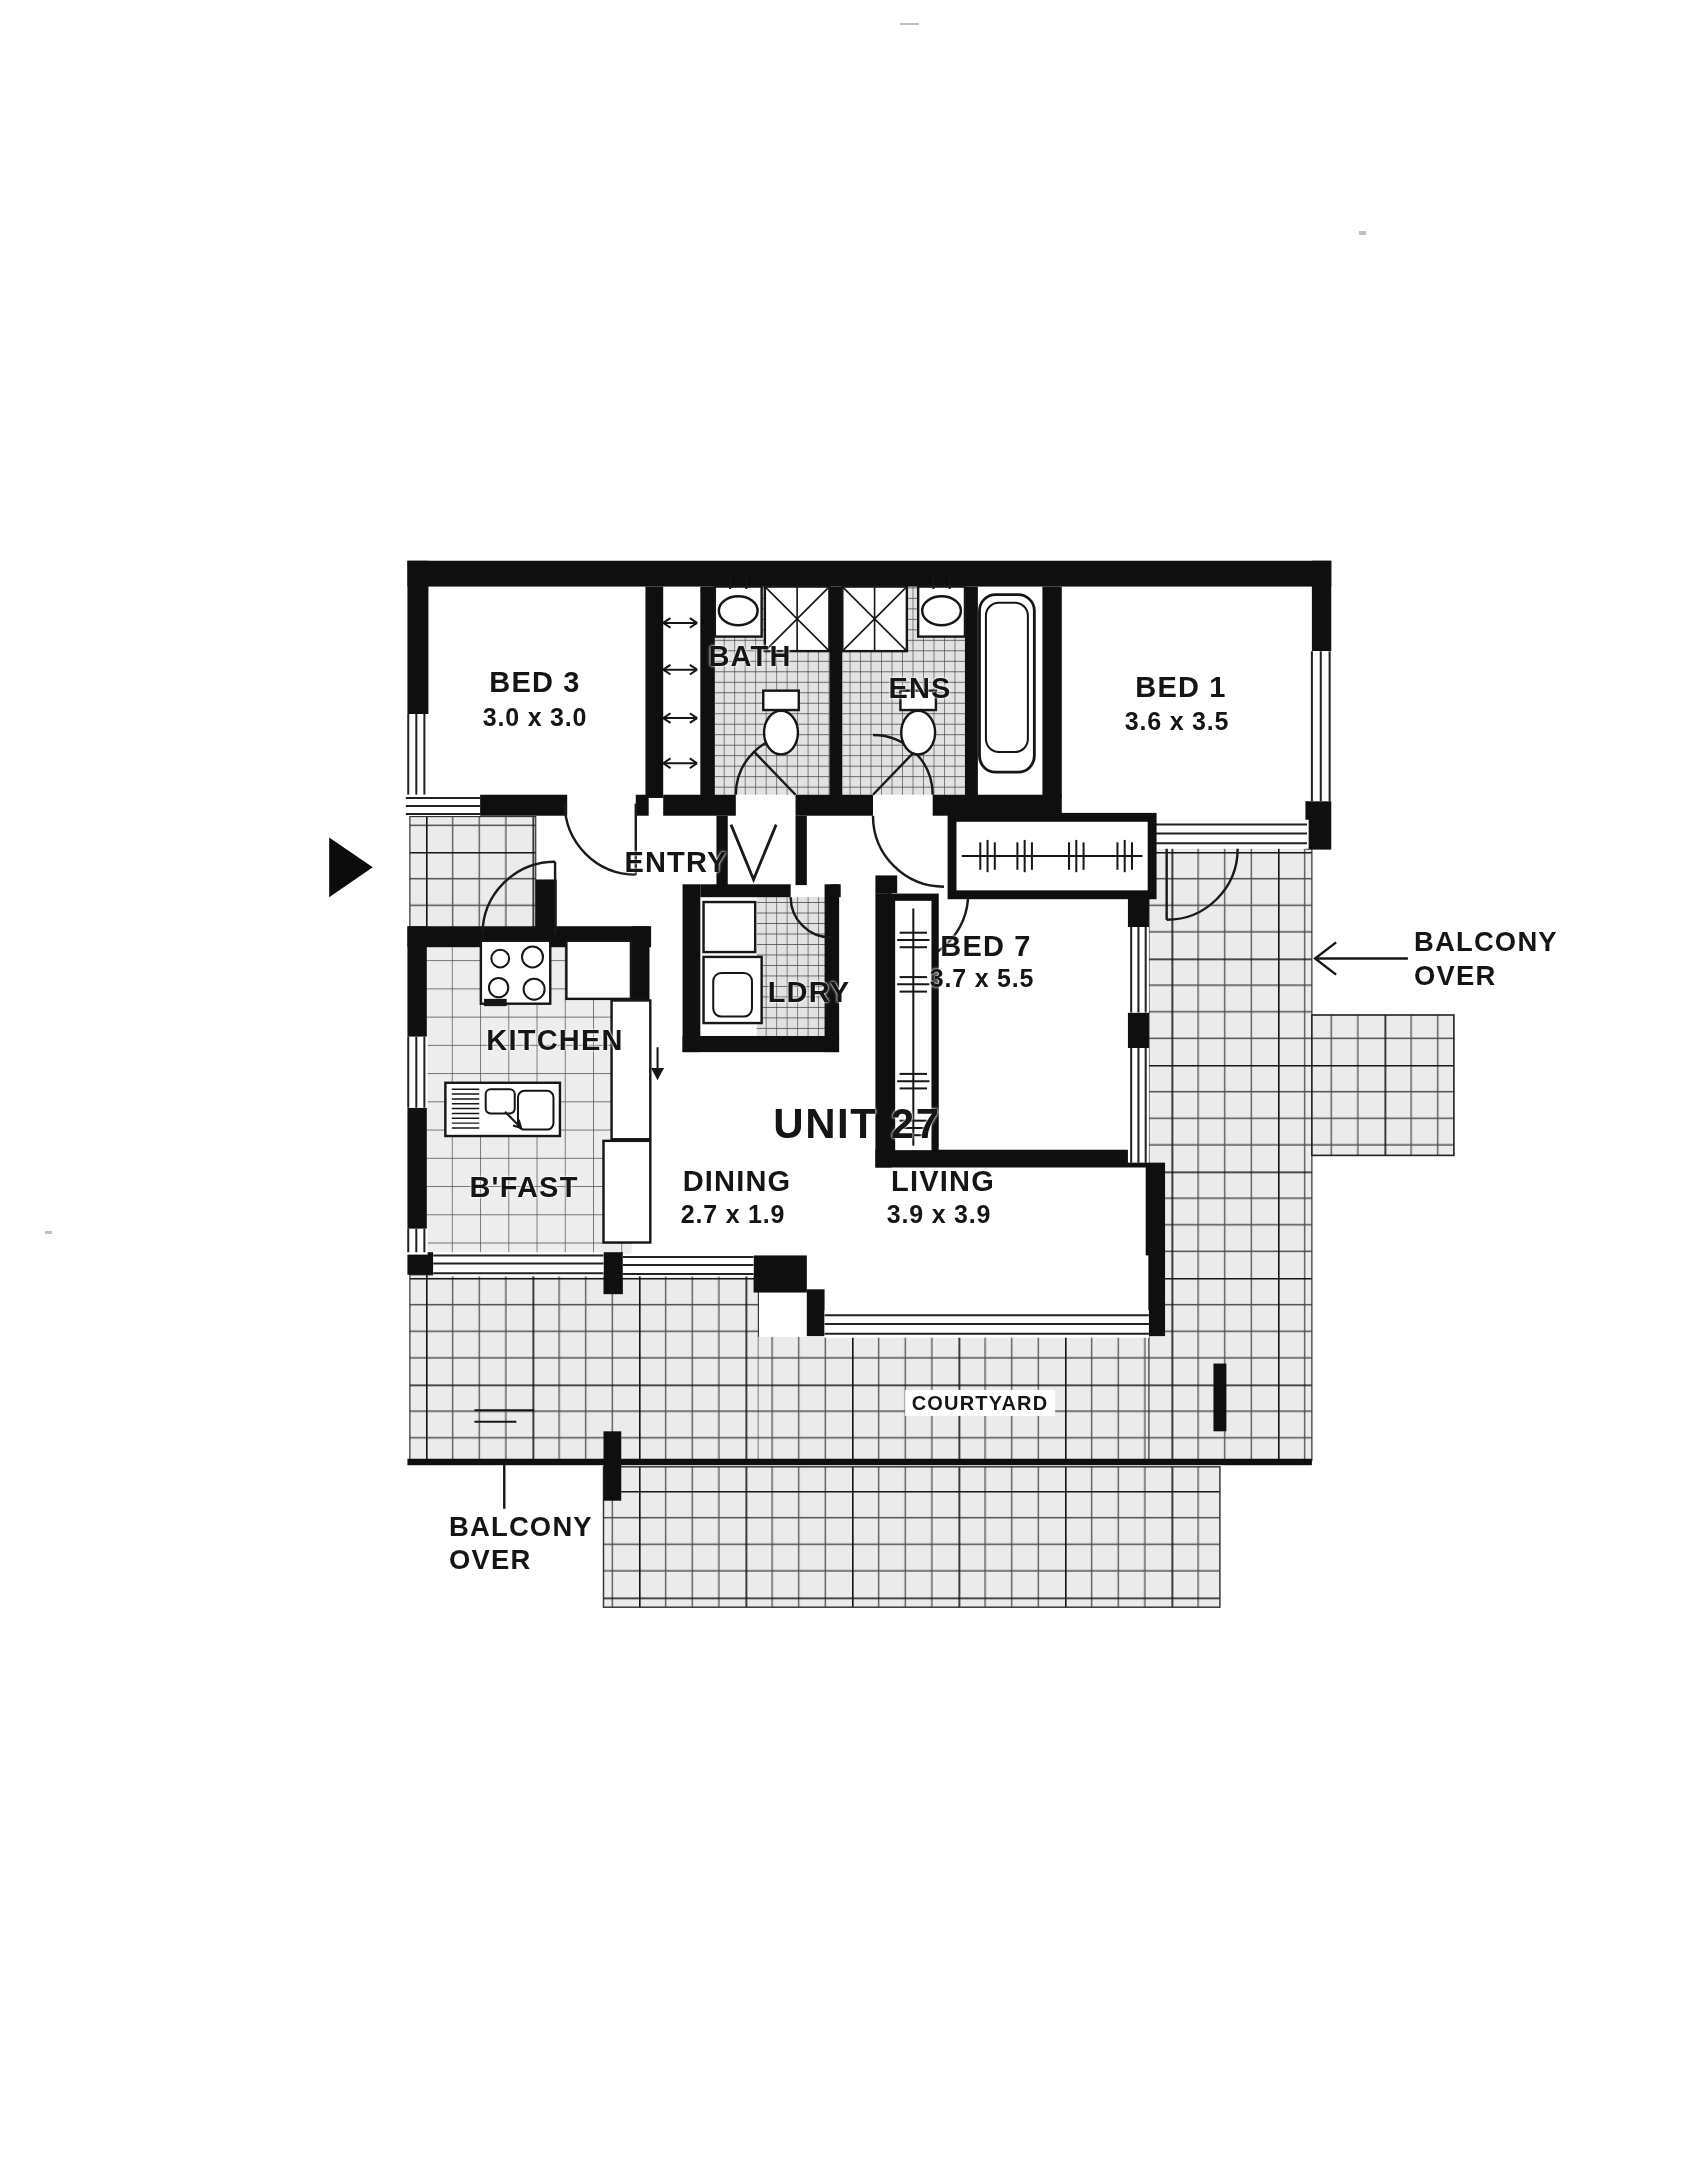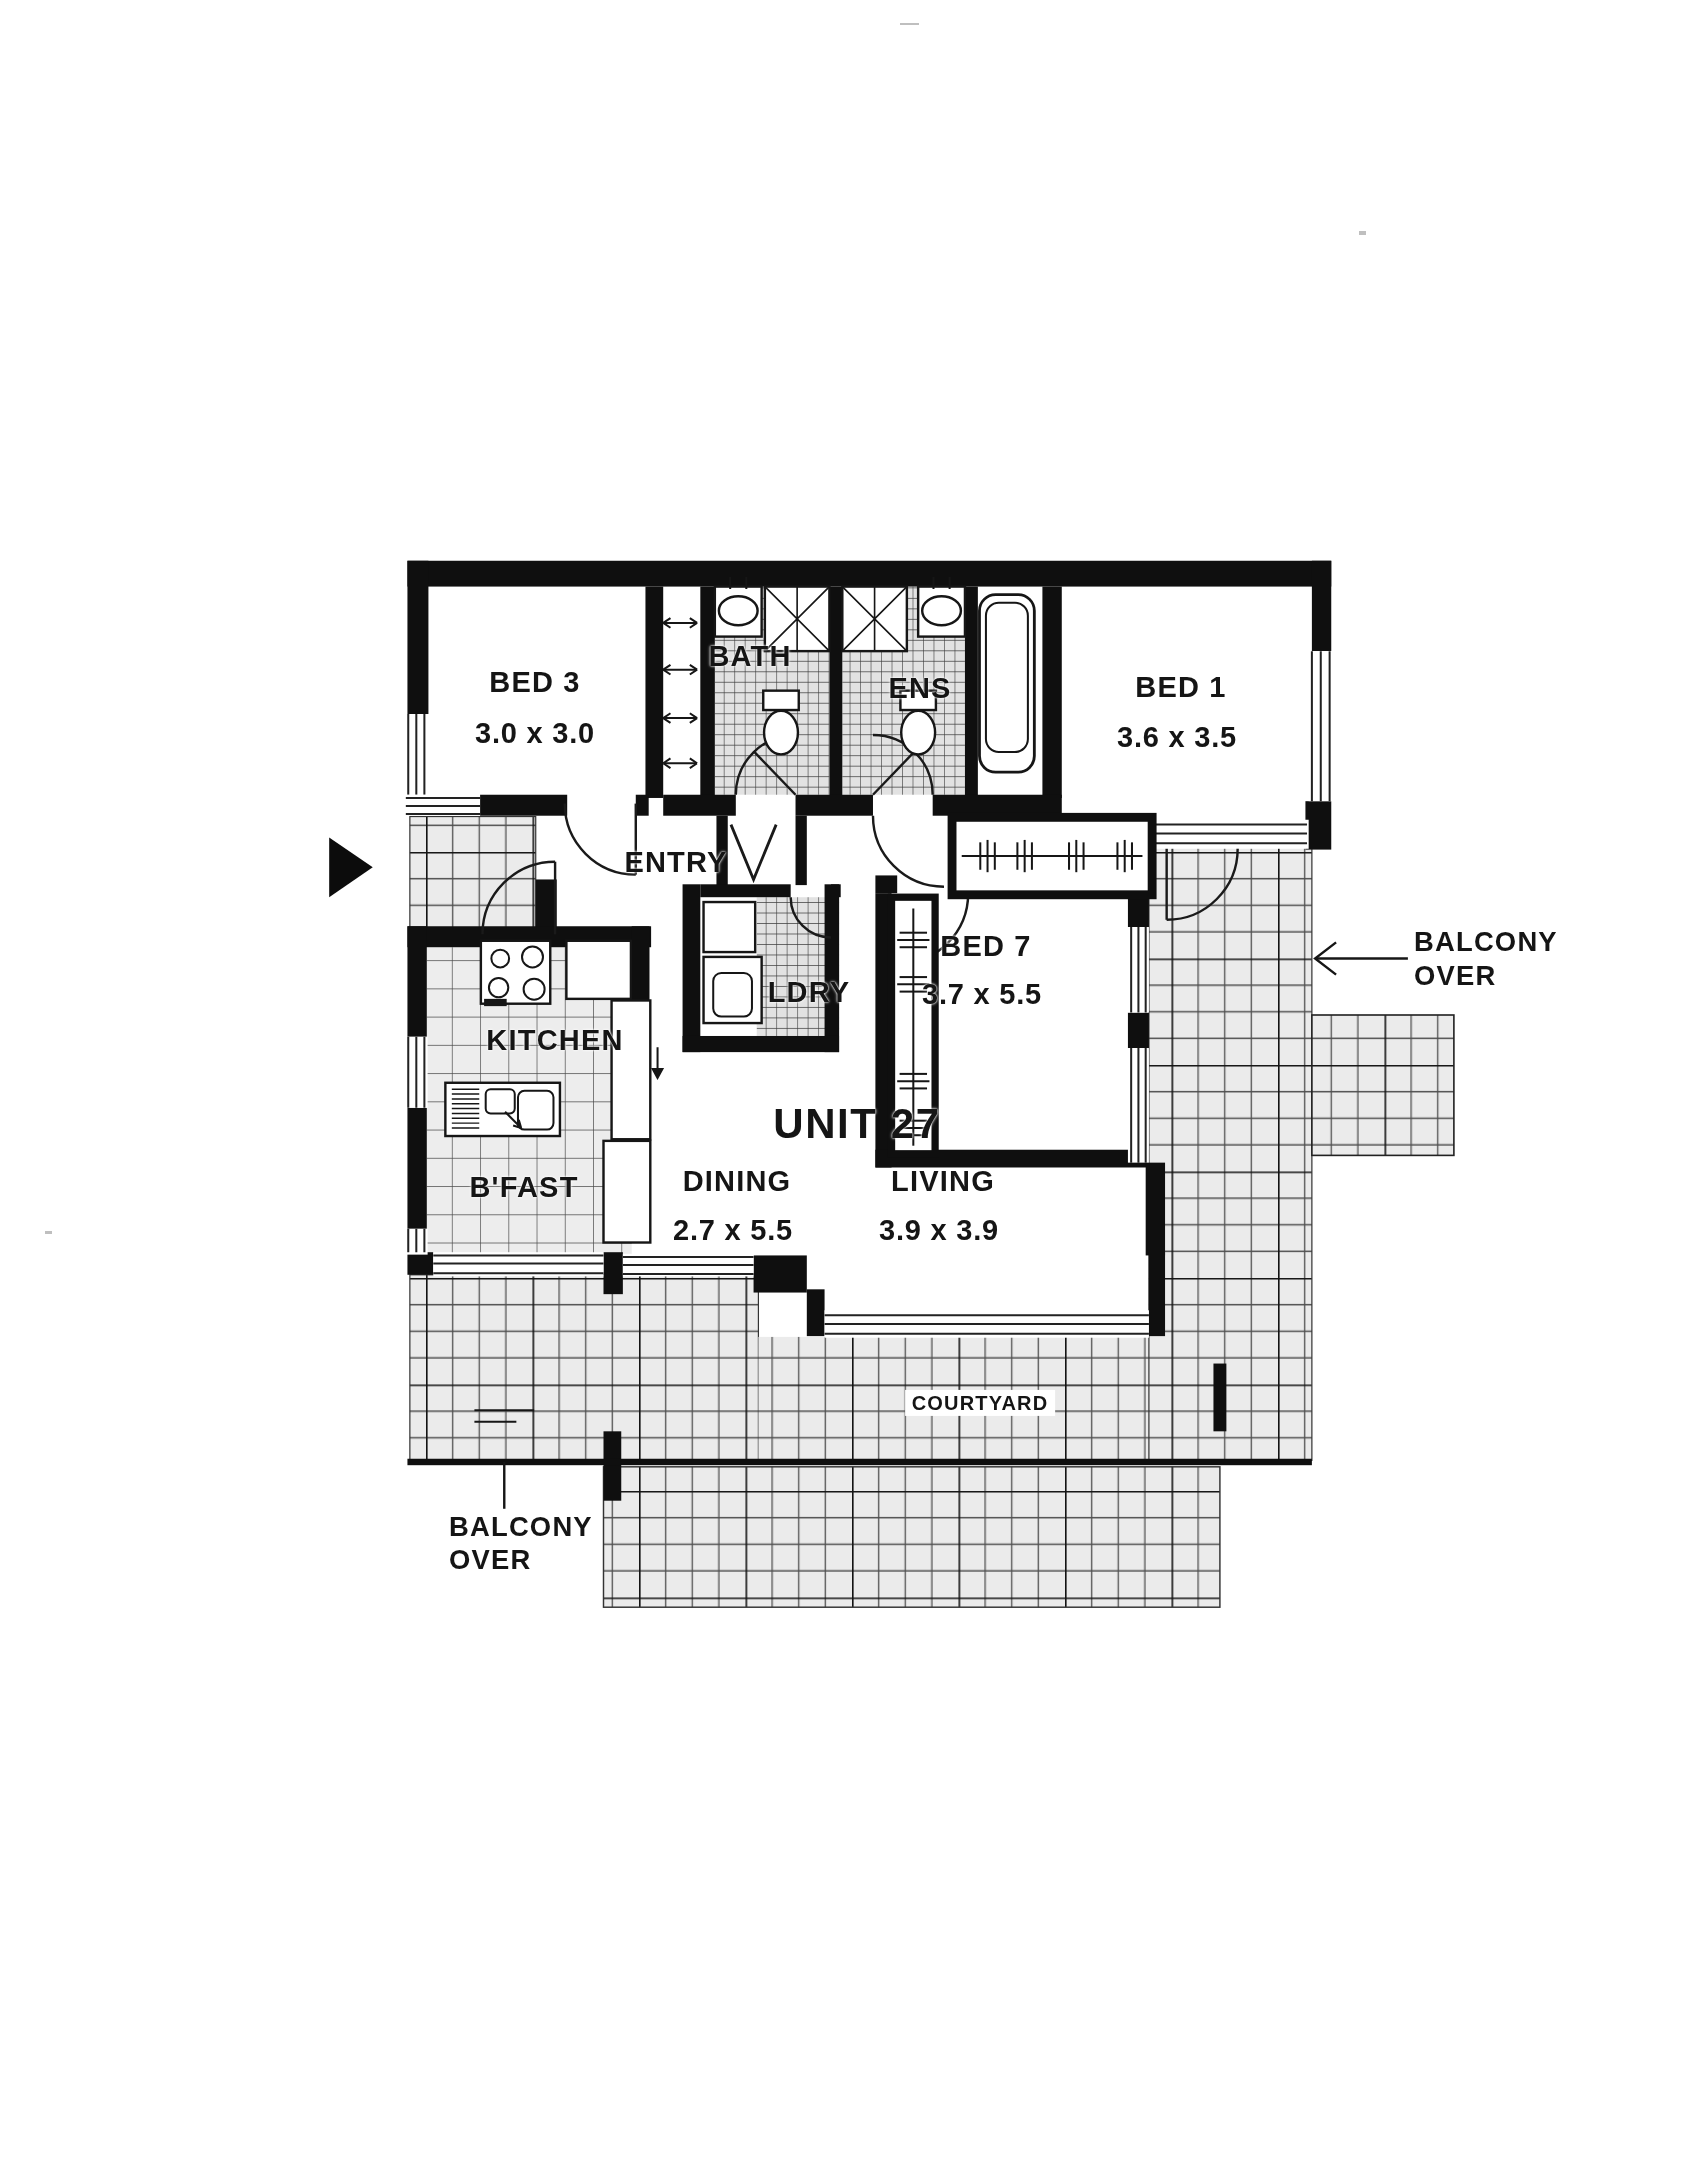--- a/index.html
+++ b/index.html
@@ -2,21 +2,21 @@
 <html style="font-size:13px"><head>
 <meta charset="utf-8">
 <style>
   html,body{margin:0;padding:0;background:#fff;}
   #page{position:relative;width:1704px;height:2150px;background:#ffffff;overflow:hidden;
         font-family:"Liberation Sans", sans-serif;}
   #plan-svg{position:absolute;left:0;top:0;}
   .lbl{position:absolute;transform:translate(-50%,-50%);font-weight:700;color:#151515;
        letter-spacing:1.2px;white-space:nowrap;text-shadow:0 0 3.2px #fff,0 0 1.6px #fff;}
   .lbl-room{font-size:29px;}
-  .lbl-dim{font-size:29px;letter-spacing:0.8px;margin-top:16px;}
+  .lbl-dim{font-size:25px;letter-spacing:0.8px;}
   .lbl-unit{font-size:42px;letter-spacing:1.6px;}
   .lbl-court{font-size:20px;background:#fff;padding:1.6px 6.5px;margin-left:12px;}
   .lbl-left{transform:none;font-size:27.4px;}
   .speck{position:absolute;background:#bfbfbf;}
 </style>
 </head>
 <body>
 
 <div id="page">
 
@@ -293,21 +293,21 @@
   <div class="lbl lbl-room" style="left:1181px;top:687px">BED 1</div>
   <div class="lbl lbl-dim" style="left:1177px;top:721px">3.6 x 3.5</div>
   <div class="lbl lbl-room" style="left:676px;top:862px">ENTRY</div>
   <div class="lbl lbl-room" style="left:986px;top:946px">BED 7</div>
   <div class="lbl lbl-dim" style="left:982px;top:978px">3.7 x 5.5</div>
   <div class="lbl lbl-room" style="left:809px;top:992px">LDRY</div>
   <div class="lbl lbl-room" style="left:555px;top:1040px">KITCHEN</div>
   <div class="lbl lbl-room" style="left:524px;top:1187px">B'FAST</div>
   <div class="lbl lbl-unit" style="left:857px;top:1124px">UNIT 27</div>
   <div class="lbl lbl-room" style="left:737px;top:1181px">DINING</div>
-  <div class="lbl lbl-dim" style="left:733px;top:1214px">2.7 x 5.5</div>
+  <div class="lbl lbl-dim" style="left:733px;top:1214px">2.7 x 1.9</div>
   <div class="lbl lbl-room" style="left:943px;top:1181px">LIVING</div>
   <div class="lbl lbl-dim" style="left:939px;top:1214px">3.9 x 3.9</div>
   <div class="lbl lbl-court" style="left:968px;top:1403px">COURTYARD</div>
 
   <div class="lbl lbl-left" style="left:1414px;top:926px">BALCONY</div>
   <div class="lbl lbl-left" style="left:1414px;top:960px">OVER</div>
   <div class="lbl lbl-left" style="left:449px;top:1511px">BALCONY</div>
   <div class="lbl lbl-left" style="left:449px;top:1544px">OVER</div>
 
   <div class="speck" style="left:900px;top:22.6px;width:19.4px;height:2.4px"></div>

